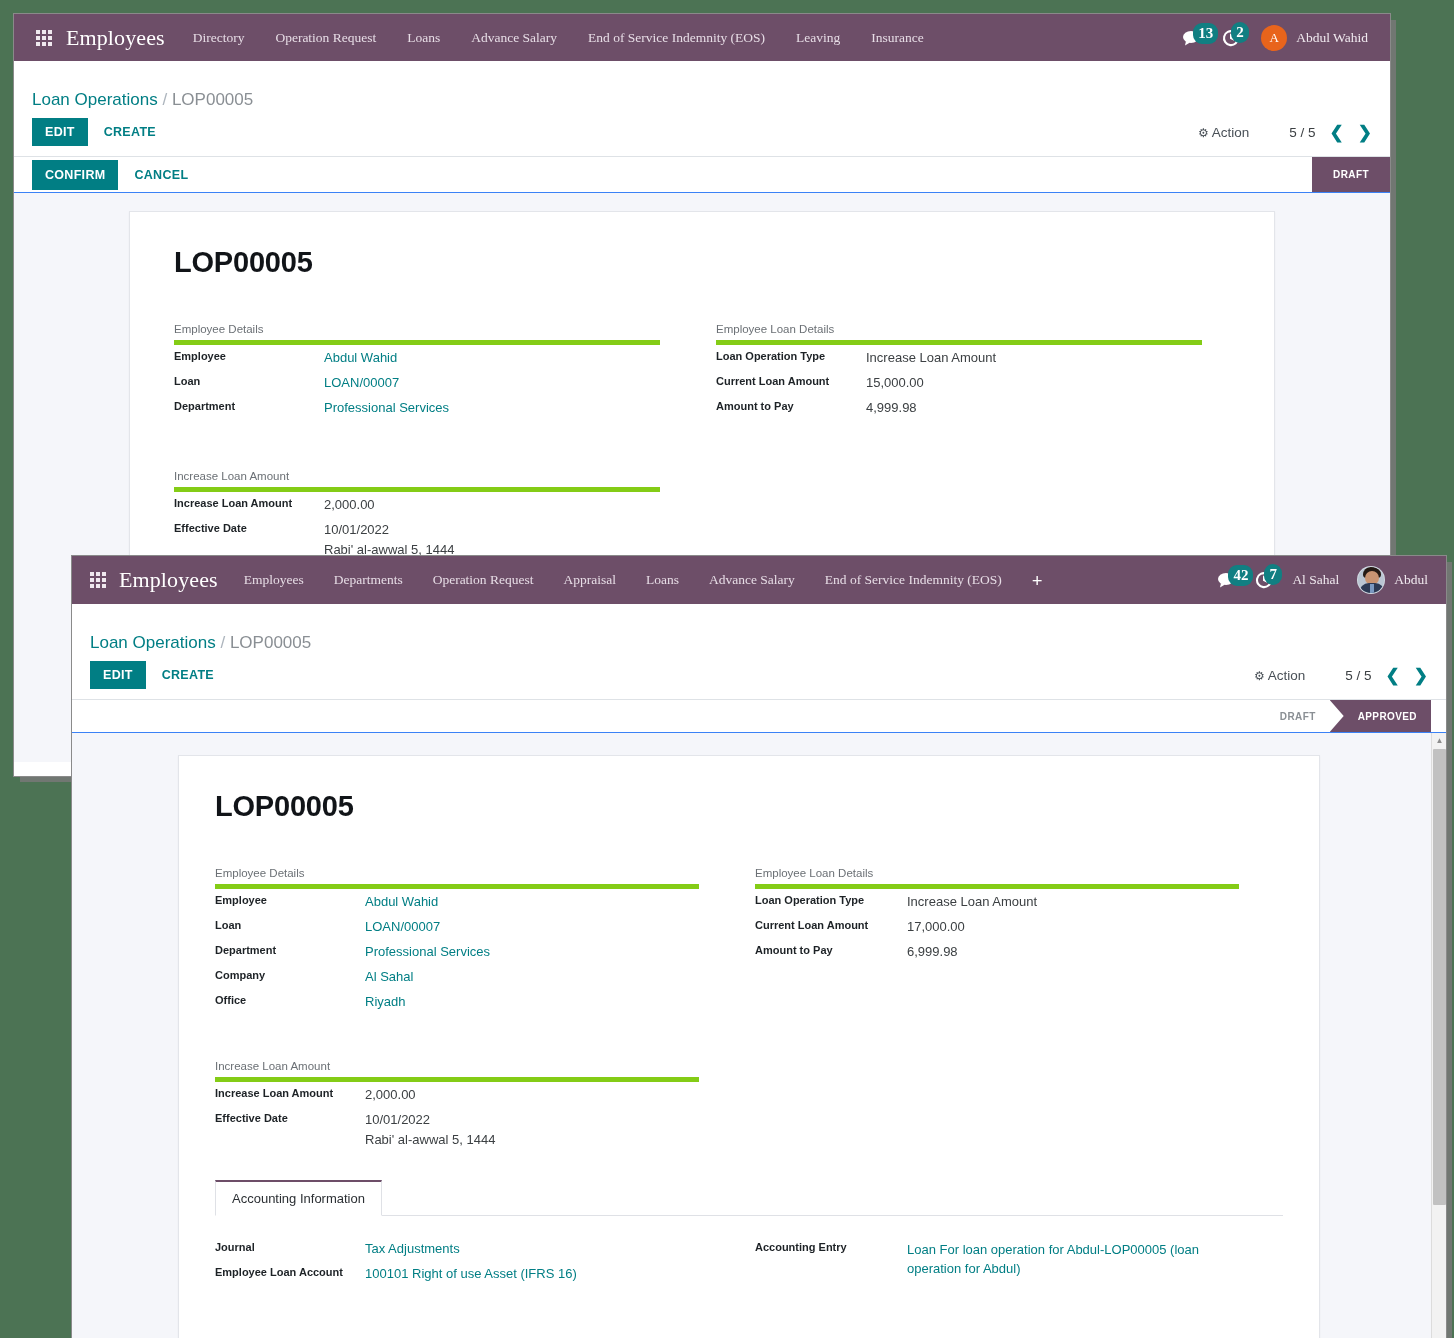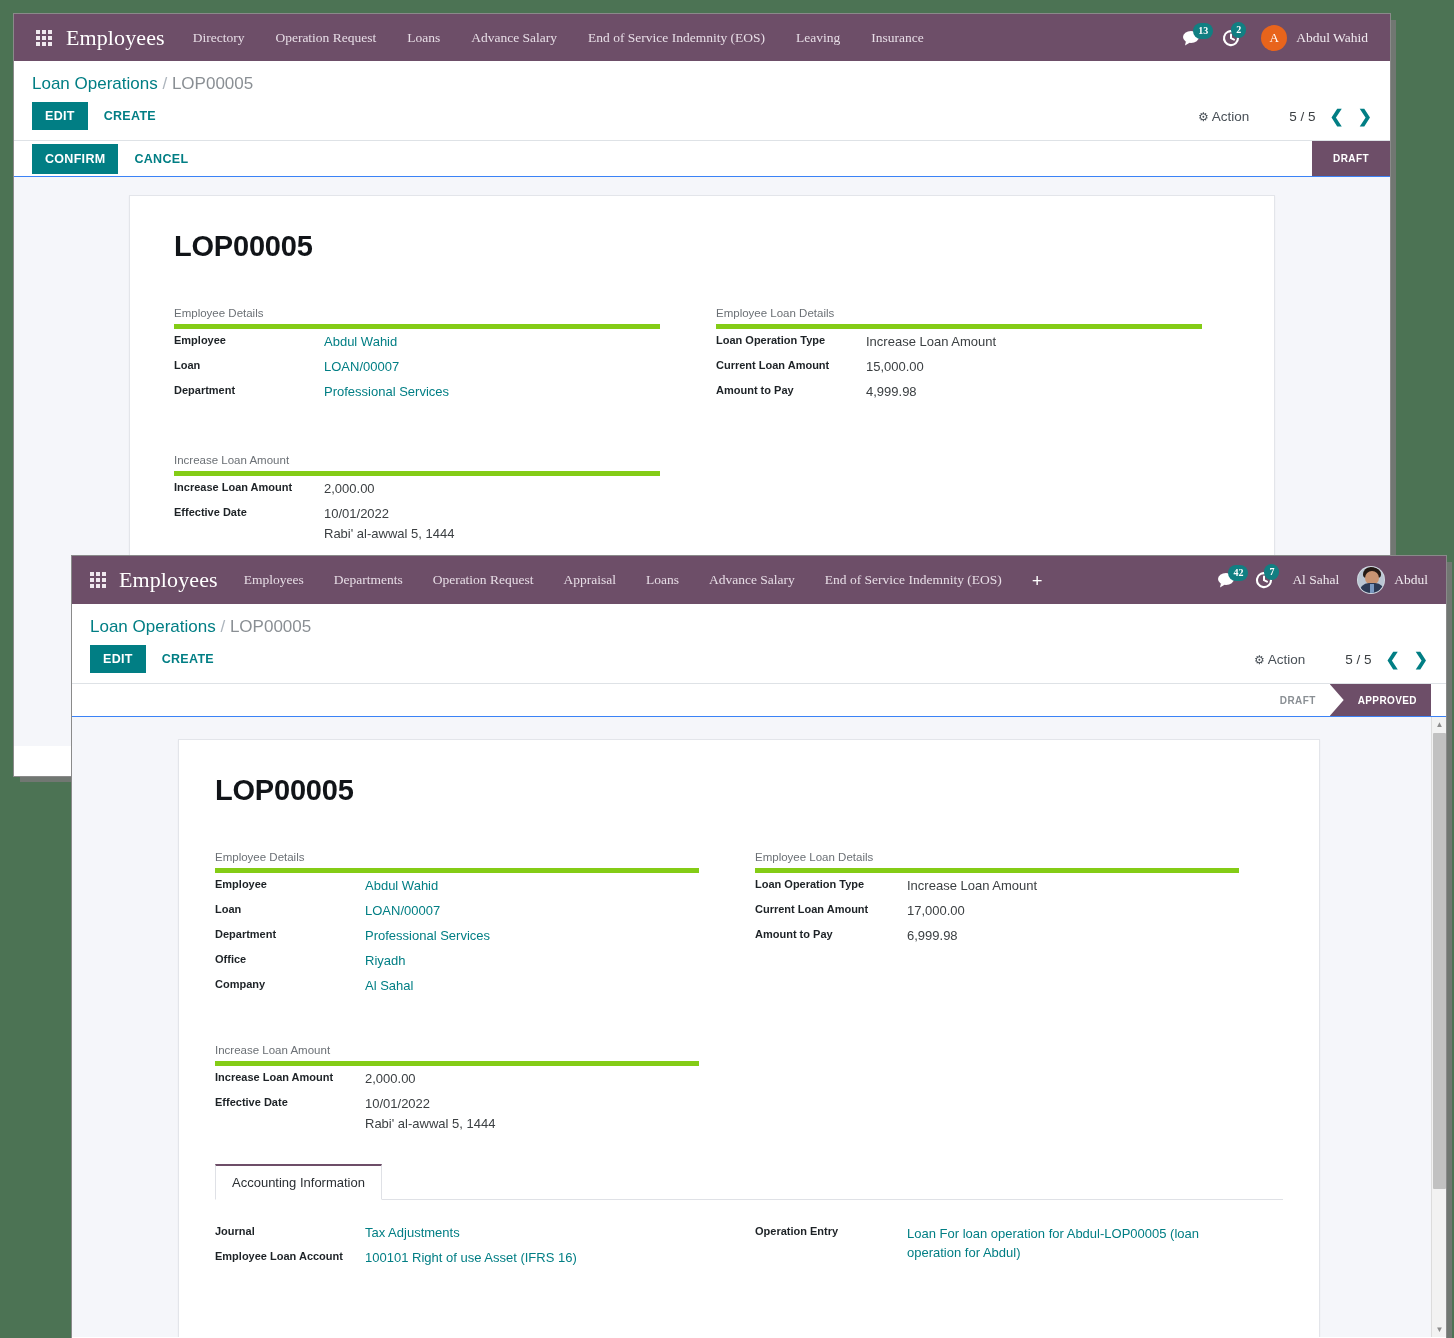--- a/index.html
+++ b/index.html
@@ -58,21 +58,21 @@
     padding: 4px 0;
   }
   .nav-plus { color: #ffffff; font-size: 19px; line-height: 1; font-weight: 700; }
   .navright { display: flex; align-items: center; flex: 0 0 auto; margin-left: auto; }
   .badge-icon { position: relative; display: inline-block; }
   .badge-icon .cnt {
     position: absolute;
     background: #117f82;
     color: #ffffff;
     border-radius: 9px;
-    font-size: 10px;
+    font-size: 15px;
     line-height: 1;
     padding: 3px 5px 3px 5px;
     font-weight: 700;
     top: -7px; left: 11px;
     white-space: nowrap;
   }
   .msg-glyph { display:block; }
   .act-glyph { display:block; }
   .company-name { color: #f0e9ef; font-size: 13.5px; white-space: nowrap; }
   .avatar-letter {
@@ -87,21 +87,21 @@
     border: 1px solid rgba(255,255,255,.35);
   }
   .avatar-photo .hair { position:absolute; left:5px; top:0px; width:18px; height:11px; background:#241a14; border-radius:9px 9px 4px 4px; }
   .avatar-photo .face { position:absolute; left:7px; top:4px; width:14px; height:14px; background:#c89472; border-radius:50%; }
   .avatar-photo .body { position:absolute; left:1px; bottom:0; width:26px; height:10px; background:#2b3a55; border-radius:10px 10px 0 0; }
   .avatar-photo .tie { position:absolute; left:12px; bottom:0; width:4px; height:9px; background:#7a99c2; }
   .user-name { color: #f0e9ef; font-size: 13.5px; white-space: nowrap; }
 
   
   .cp { background: #ffffff; border-bottom: 1px solid #dee2e6; }
-  .breadcrumb { white-space: nowrap; }
+  .breadcrumb { white-space: nowrap; margin-top: 16px; }
   .bc-link { color: #017e84; text-decoration: none; }
   .bc-sep { color: #adb5bd; }
   .bc-cur { color: #8a8f94; }
   .btn-primary {
     background: #017e84; color: #ffffff; border: none;
     font-weight: 700; letter-spacing: .3px; cursor: pointer;
     font-family: inherit;
   }
   .btn-link {
     background: transparent; color: #017e84; border: none;
@@ -452,26 +452,26 @@
               </tr>
               <tr>
                 <td class="flabel">Loan</td>
                 <td class="fvalue link">LOAN/00007</td>
               </tr>
               <tr>
                 <td class="flabel">Department</td>
                 <td class="fvalue link">Professional Services</td>
               </tr>
               <tr>
+                <td class="flabel">Company</td>
+                <td class="fvalue link">Al Sahal</td>
+              </tr>
+              <tr>
                 <td class="flabel">Office</td>
                 <td class="fvalue link">Riyadh</td>
-              </tr>
-              <tr>
-                <td class="flabel">Company</td>
-                <td class="fvalue link">Al Sahal</td>
               </tr>
             </tbody>
               </table>
           </div>
 
           <div style="width:484px;">
             <div class="group-title">Employee Loan Details</div>
             <table class="ftable">
               <tbody>
                   <tr>
@@ -529,21 +529,21 @@
                   <td class="flabel" style="white-space:normal;width:120px;">Employee Loan Account</td>
                   <td class="fvalue link">100101 Right of use Asset (IFRS 16)</td>
                 </tr>
               </tbody>
                 </table>
             </div>
             <div style="width:484px;">
               <table class="ftable">
                 <tbody>
                     <tr>
-                  <td class="flabel" style="width:152px;">Operation Entry</td>
+                  <td class="flabel" style="width:152px;">Accounting Entry</td>
                   <td class="fvalue link" style="line-height:1.45;">Loan For loan operation for Abdul-LOP00005 (loan operation for Abdul)</td>
                 </tr>
               </tbody>
                 </table>
             </div>
           </div>
         </div>
       </div>
 
       <div class="vscroll">

